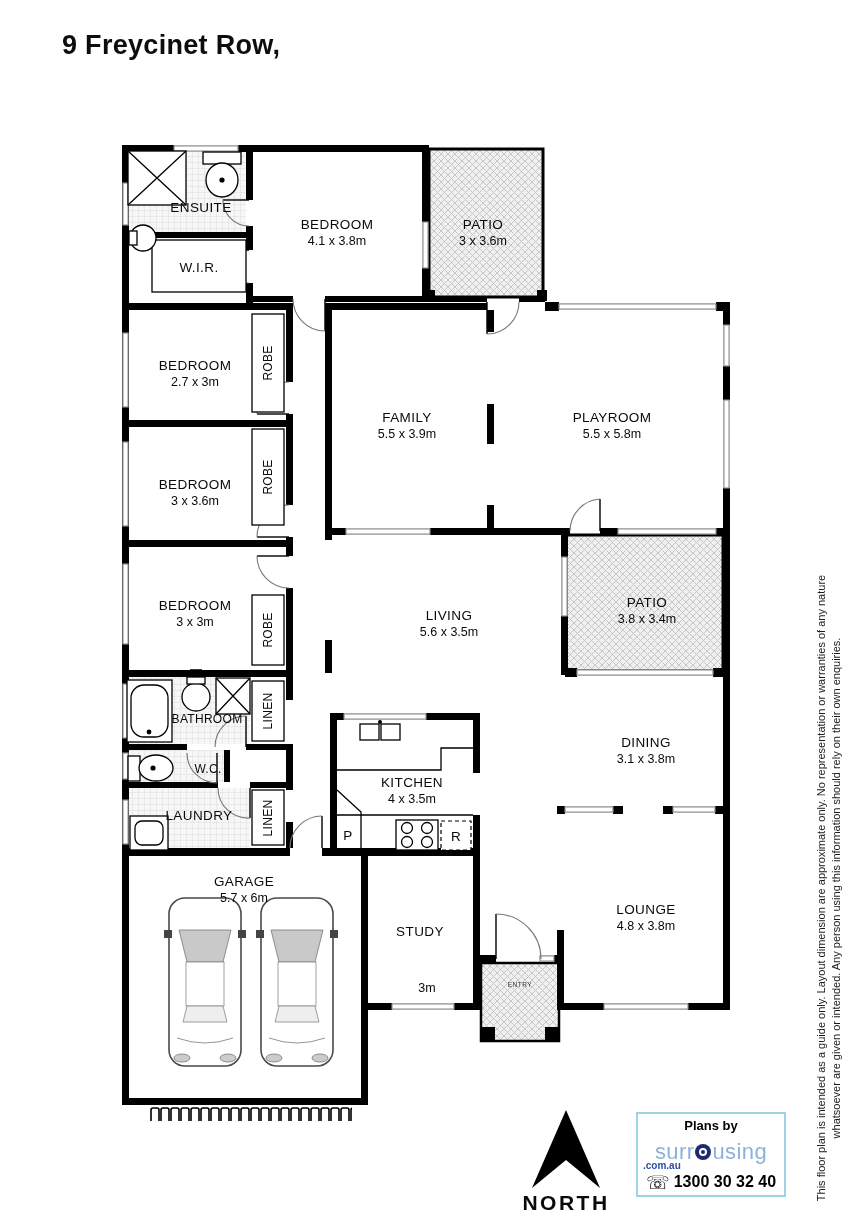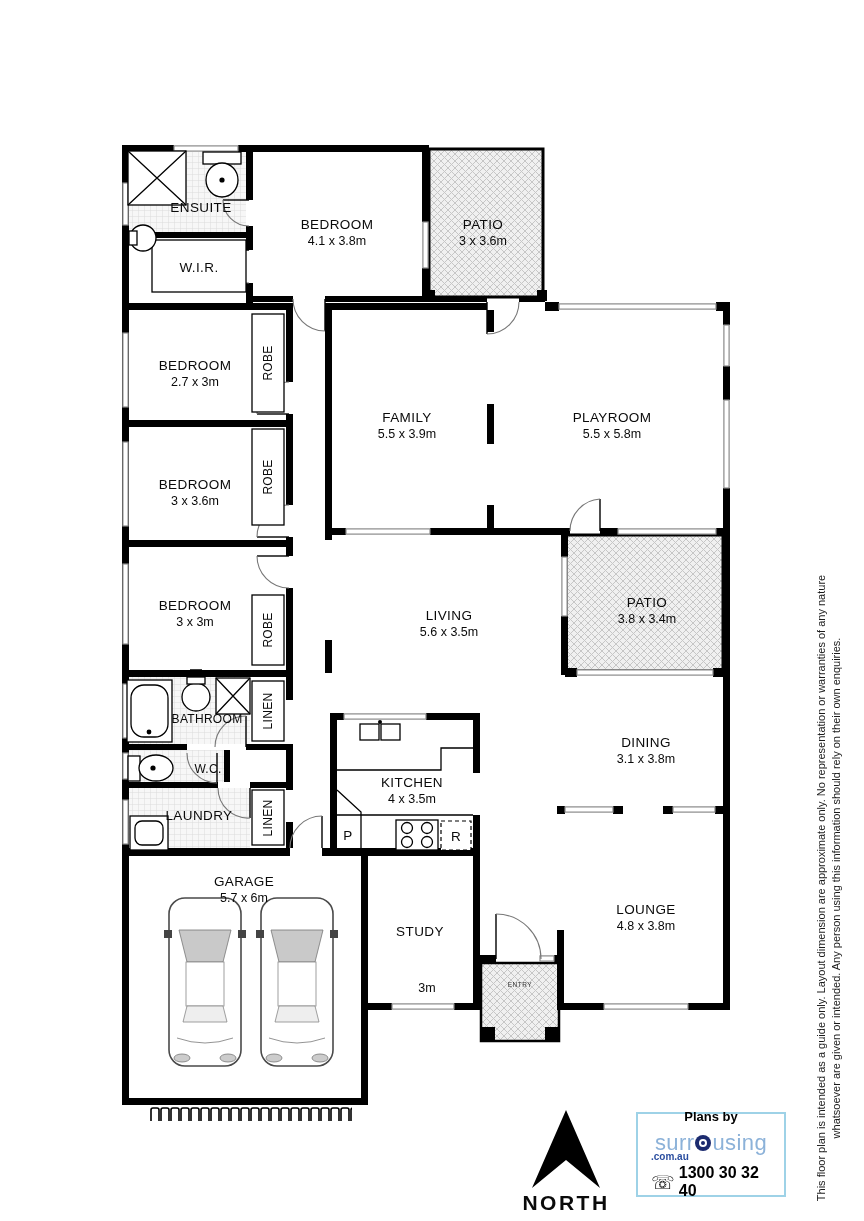--- a/index.html
+++ b/index.html
@@ -15,21 +15,21 @@
   .wl{fill:#000;}
   .win{fill:#fff;stroke:#8a8a8a;stroke-width:1.2;}
   .thin{fill:#fff;stroke:#000;stroke-width:1.3;}
   .thno{fill:none;stroke:#000;stroke-width:1.3;}
   .arc{fill:none;stroke:#777;stroke-width:1.1;}
   .leaf{stroke:#000;stroke-width:1.4;}
   .north-label{font-size:21px;font-weight:bold;letter-spacing:2.5px;}
   
   .brandbox{position:absolute;left:636px;top:1112px;width:150px;height:85px;
             box-sizing:border-box;border:2px solid #9ed2e7;background:#fff;
-            display:flex;flex-direction:column;justify-content:center;padding:2px 13px;}
+            display:flex;flex-direction:column;justify-content:center;padding:2px 5px;}
   .plansby{font-size:13px;font-weight:bold;text-align:center;color:#000;}
   .brandline{display:flex;align-items:center;justify-content:center;
              font-size:22px;letter-spacing:.4px;line-height:1;margin-top:8px;}
   .brandline .txt{color:#8cb2d9;}
   .oicon{width:16px;height:16px;border-radius:50%;background:#1c2b6f;
          display:inline-flex;align-items:center;justify-content:center;margin:0 1px;}
   .oicon-inner{width:8px;height:8px;border-radius:50%;background:#fff;position:relative;}
   .oicon-inner::after{content:"";position:absolute;left:2px;top:2px;width:4px;height:4px;
                       border-radius:50%;background:#1c2b6f;}
   .domainline{font-size:10px;font-weight:bold;text-align:left;color:#2b4ea0;
@@ -40,20 +40,21 @@
   .disclaimer{position:absolute;left:814px;top:1212px;width:648px;
               transform:rotate(-90deg);transform-origin:0 0;
               font-size:11px;line-height:1.34;text-align:center;color:#1a1a1a;}
 </style>
 </head>
 <body>
 
 <div class="page">
 
   <div class="title">
+    <div>9 Freycinet Row,</div>
   </div>
 
   <svg width="864" height="1221" viewBox="0 0 864 1221">
     <defs>
       <pattern id="tile" width="6" height="6" patternUnits="userSpaceOnUse">
         <rect width="6" height="6" fill="#f7f7f7"></rect>
         <path d="M6 0H0V6" fill="none" stroke="#dcdcdc" stroke-width="1"></path>
       </pattern>
       <pattern id="hatch" width="7" height="7" patternUnits="userSpaceOnUse">
         <rect width="7" height="7" fill="#f0f0f0"></rect>

